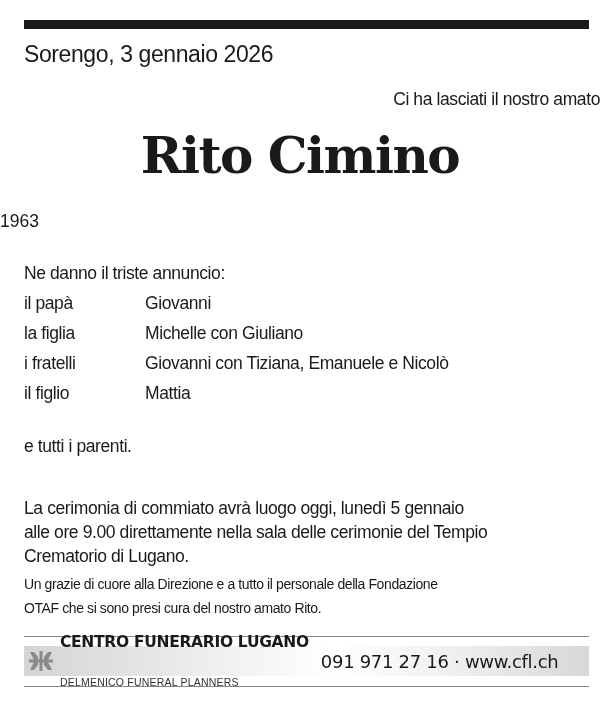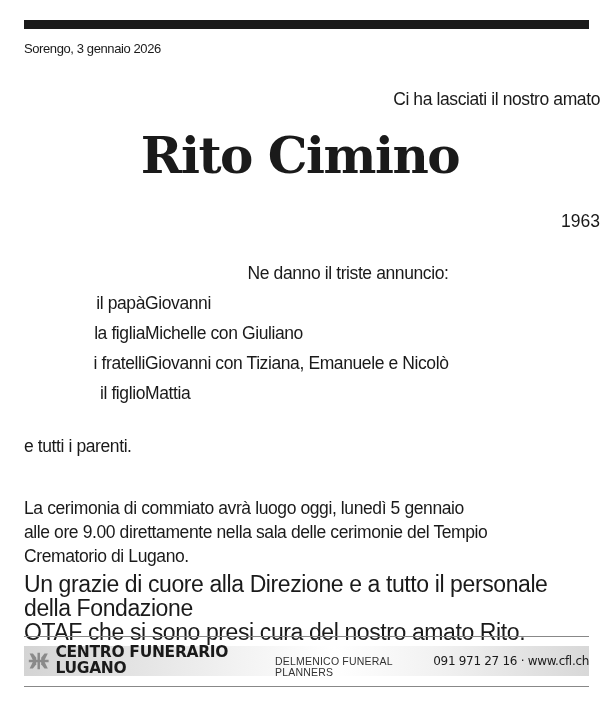--- a/index.html
+++ b/index.html
@@ -1,35 +1,35 @@
 <!DOCTYPE html>
 <html><head>
 <meta charset="utf-8">
 <style>
   html, body { margin: 0; padding: 0; background: #ffffff; }
   body { width: 600px; height: 707px; position: relative; overflow: hidden; color: #1a1a1a; font-family: "Liberation Sans", sans-serif; }
   .topbar { position: absolute; left: 24px; top: 20px; width: 565px; height: 9px; background: #1a1a1a; }
-  .date { position: absolute; left: 24px; top: 41px; font-size: 13px; letter-spacing: -0.4px; text-align: center; }
+  .date { position: absolute; left: 24px; top: 41px; font-size: 23px; letter-spacing: -0.4px; text-align: center; }
   .intro { position: absolute; left: 0; width: 600px; top: 89px; text-align: right; font-size: 17.5px; letter-spacing: -0.4px; }
   .name { position: absolute; left: 0; width: 600px; top: 126px; text-align: center; font-family: "DejaVu Serif", serif; font-weight: bold; font-size: 50px; letter-spacing: -1.5px; }
-  .year { position: absolute; left: 0; width: 600px; top: 211px; text-align: right; font-size: 17.5px; }
-  .family { position: absolute; left: 24px; top: 258px; font-size: 17.5px; letter-spacing: -0.4px; text-align: right; }
+  .year { position: absolute; left: 0; width: 600px; top: 211px; text-align: left; font-size: 17.5px; }
+  .family { position: absolute; left: 24px; top: 258px; font-size: 17.5px; letter-spacing: -0.4px; }
   .family .line { height: 30px; line-height: 30px; white-space: nowrap; }
   .family .row { display: flex; height: 30px; line-height: 30px; white-space: nowrap; }
   .family .rel { width: 121px; }
   .closing { position: absolute; left: 24px; top: 436px; font-size: 17.5px; letter-spacing: -0.4px; }
   .ceremony { position: absolute; left: 24px; top: 496px; width: 570px; font-size: 17.5px; line-height: 24px; letter-spacing: -0.4px; }
-  .thanks { position: absolute; left: 24px; top: 572px; width: 575px; font-size: 23px; line-height: 24px; letter-spacing: -0.4px; }
+  .thanks { position: absolute; left: 24px; top: 572px; width: 575px; font-size: 14px; line-height: 24px; letter-spacing: -0.4px; }
   .rule { position: absolute; left: 24px; width: 565px; height: 1px; background: #888; }
   .footer { position: absolute; left: 24px; top: 646px; width: 565px; height: 30px; background: linear-gradient(90deg, #d4d4d4 0%, #f4f4f4 40%, #ffffff 55%, #f0f0f0 75%, #d8d8d8 100%); display: flex; align-items: center; }
   .logo-icon { width: 26px; height: 22px; margin-left: 4px; margin-right: 6px; }
-  .brand { display: flex; flex-direction: row; line-height: 1; gap: 16px; }
+  .brand { display: flex; flex-direction: column; line-height: 1; gap: 16px; }
   .brand-main { font-family: "DejaVu Sans", sans-serif; font-weight: bold; font-size: 15.5px; letter-spacing: -0.3px; color: #1a1a1a; }
   .brand-sub { font-family: Liberation Sans, sans-serif; font-size: 10.5px; color: #333; letter-spacing: 0.2px; margin-top: 11px; }
-  .contact { margin-left: 12px; font-family: "DejaVu Sans", sans-serif; font-size: 12px; color: #1a1a1a; letter-spacing: -0.3px; white-space: nowrap; }
+  .contact { margin-left: 12px; font-family: "DejaVu Sans", sans-serif; font-size: 18px; color: #1a1a1a; letter-spacing: -0.3px; white-space: nowrap; }
 </style>
 </head>
 <body>
 
 <div class="topbar"></div>
 
 <div class="date">Sorengo, 3 gennaio 2026</div>
 
 <div class="intro">Ci ha lasciati il nostro amato</div>
 

